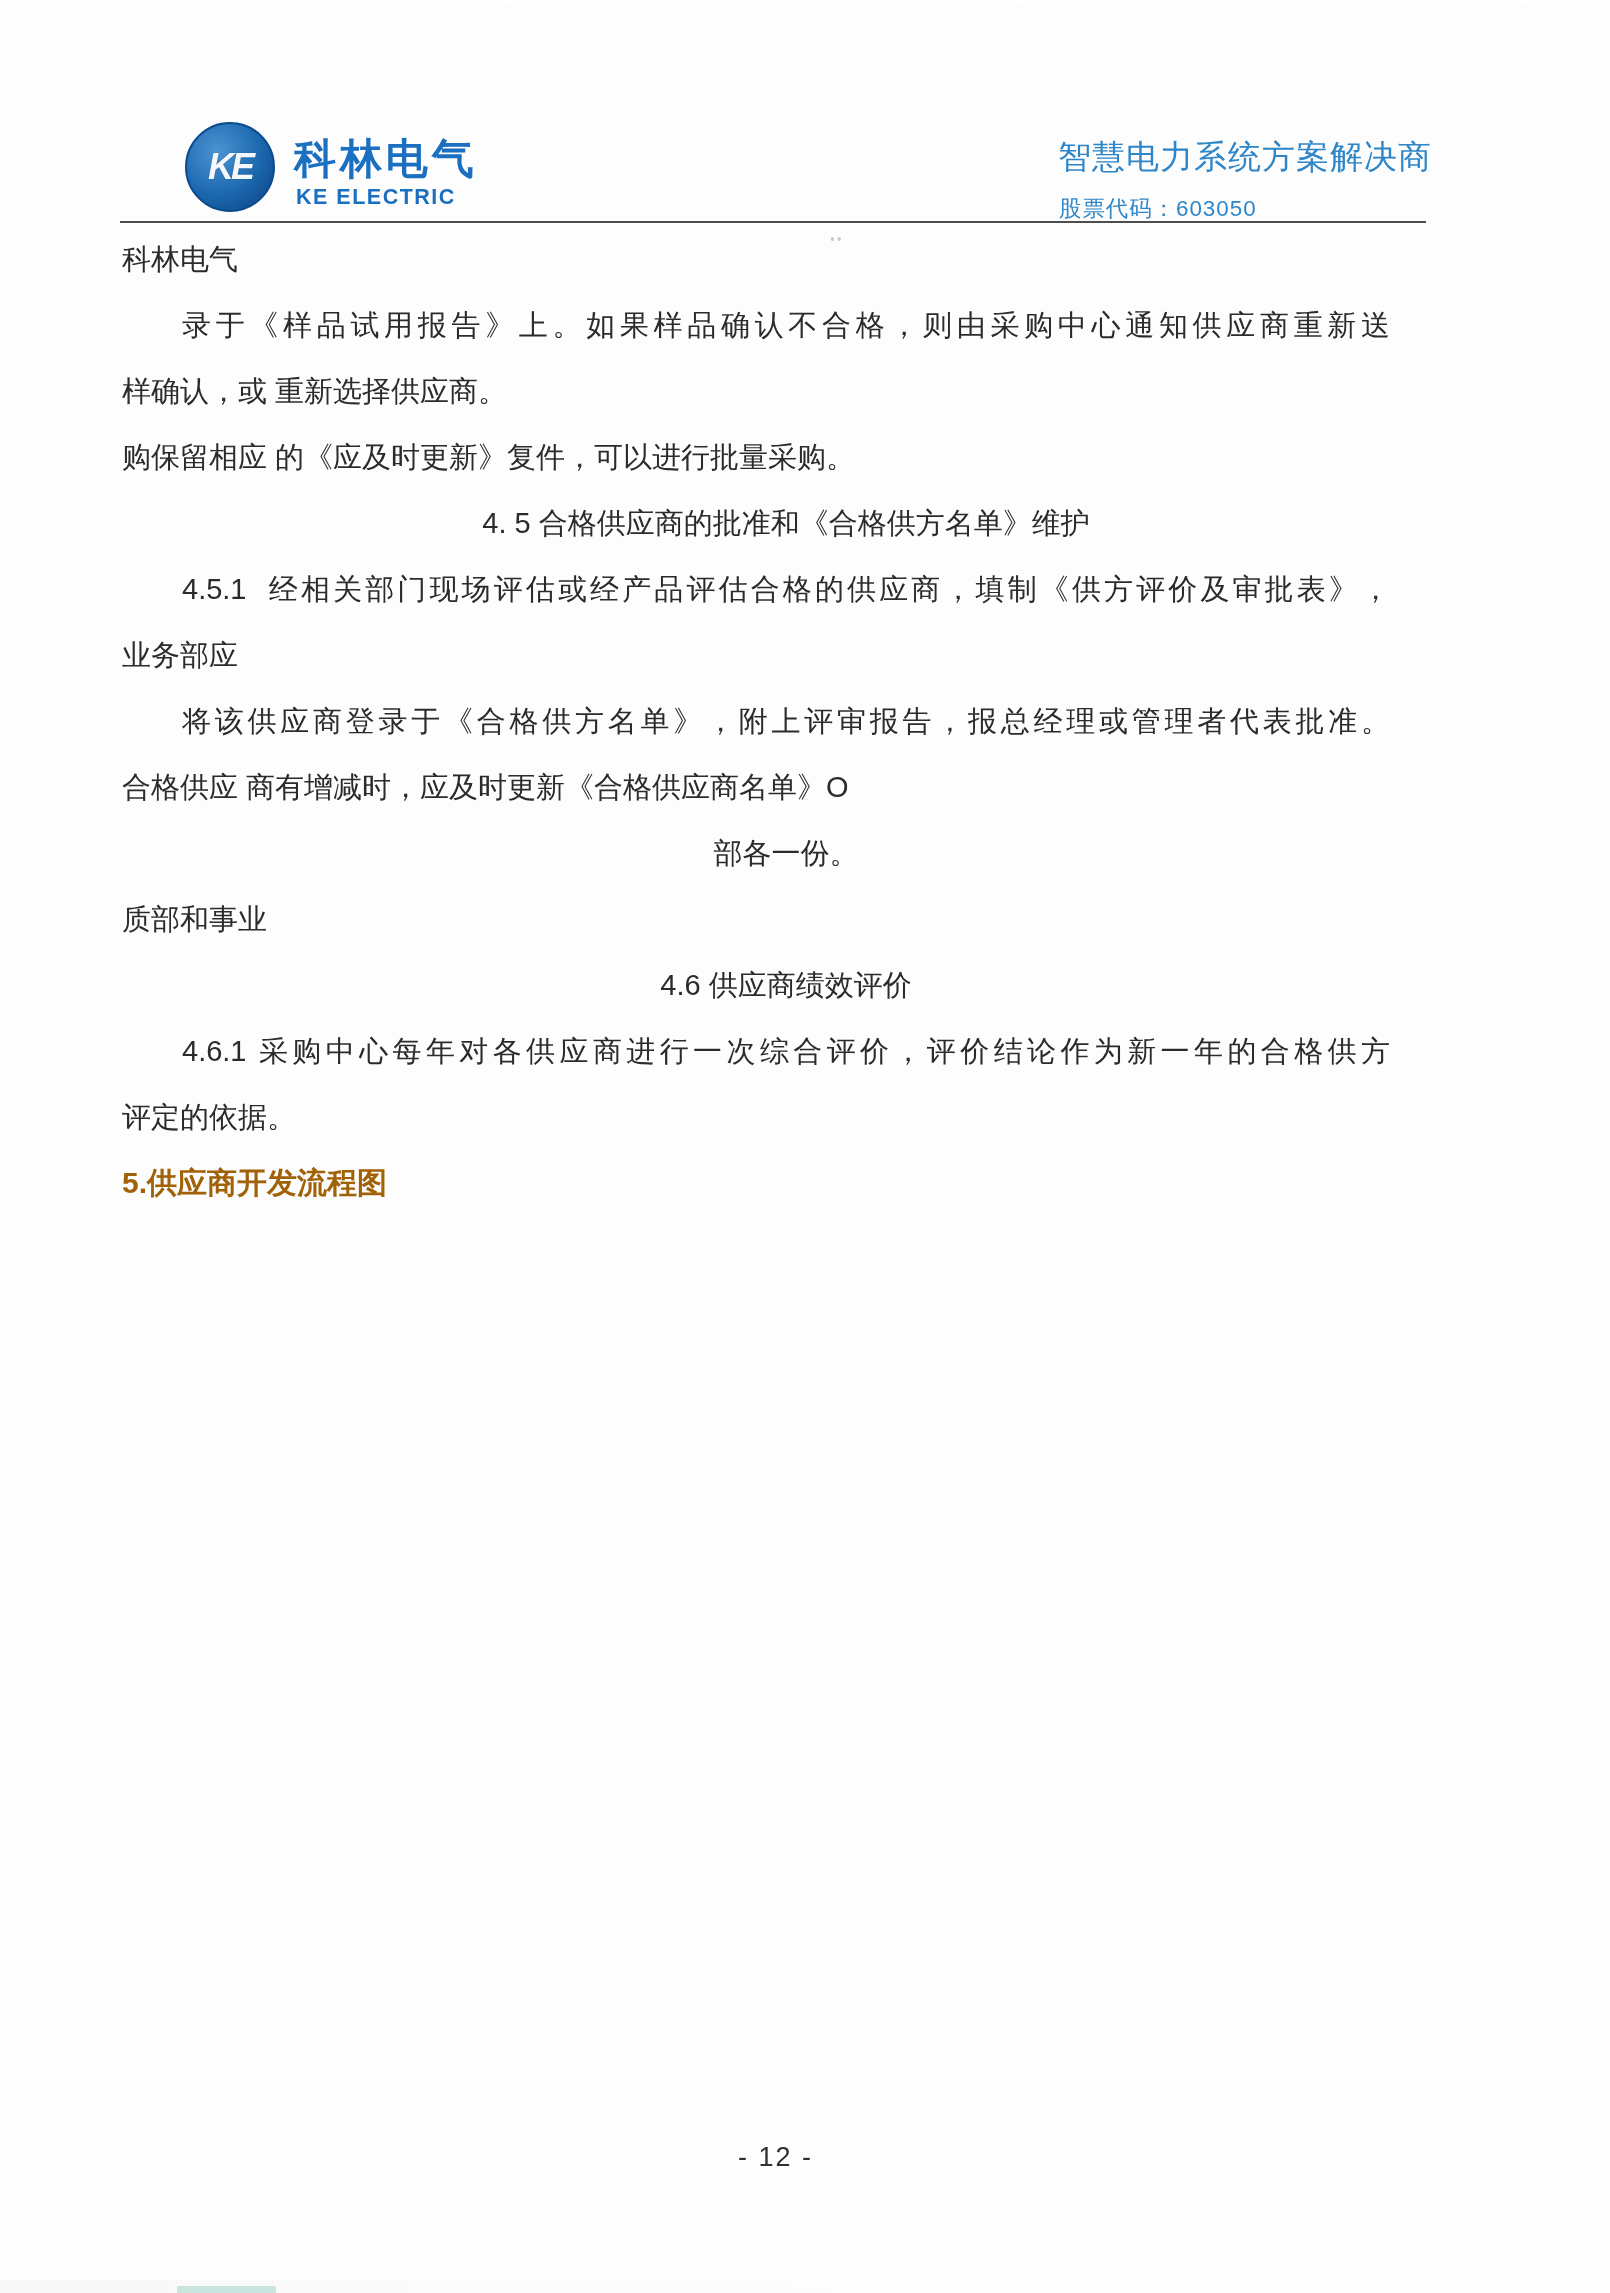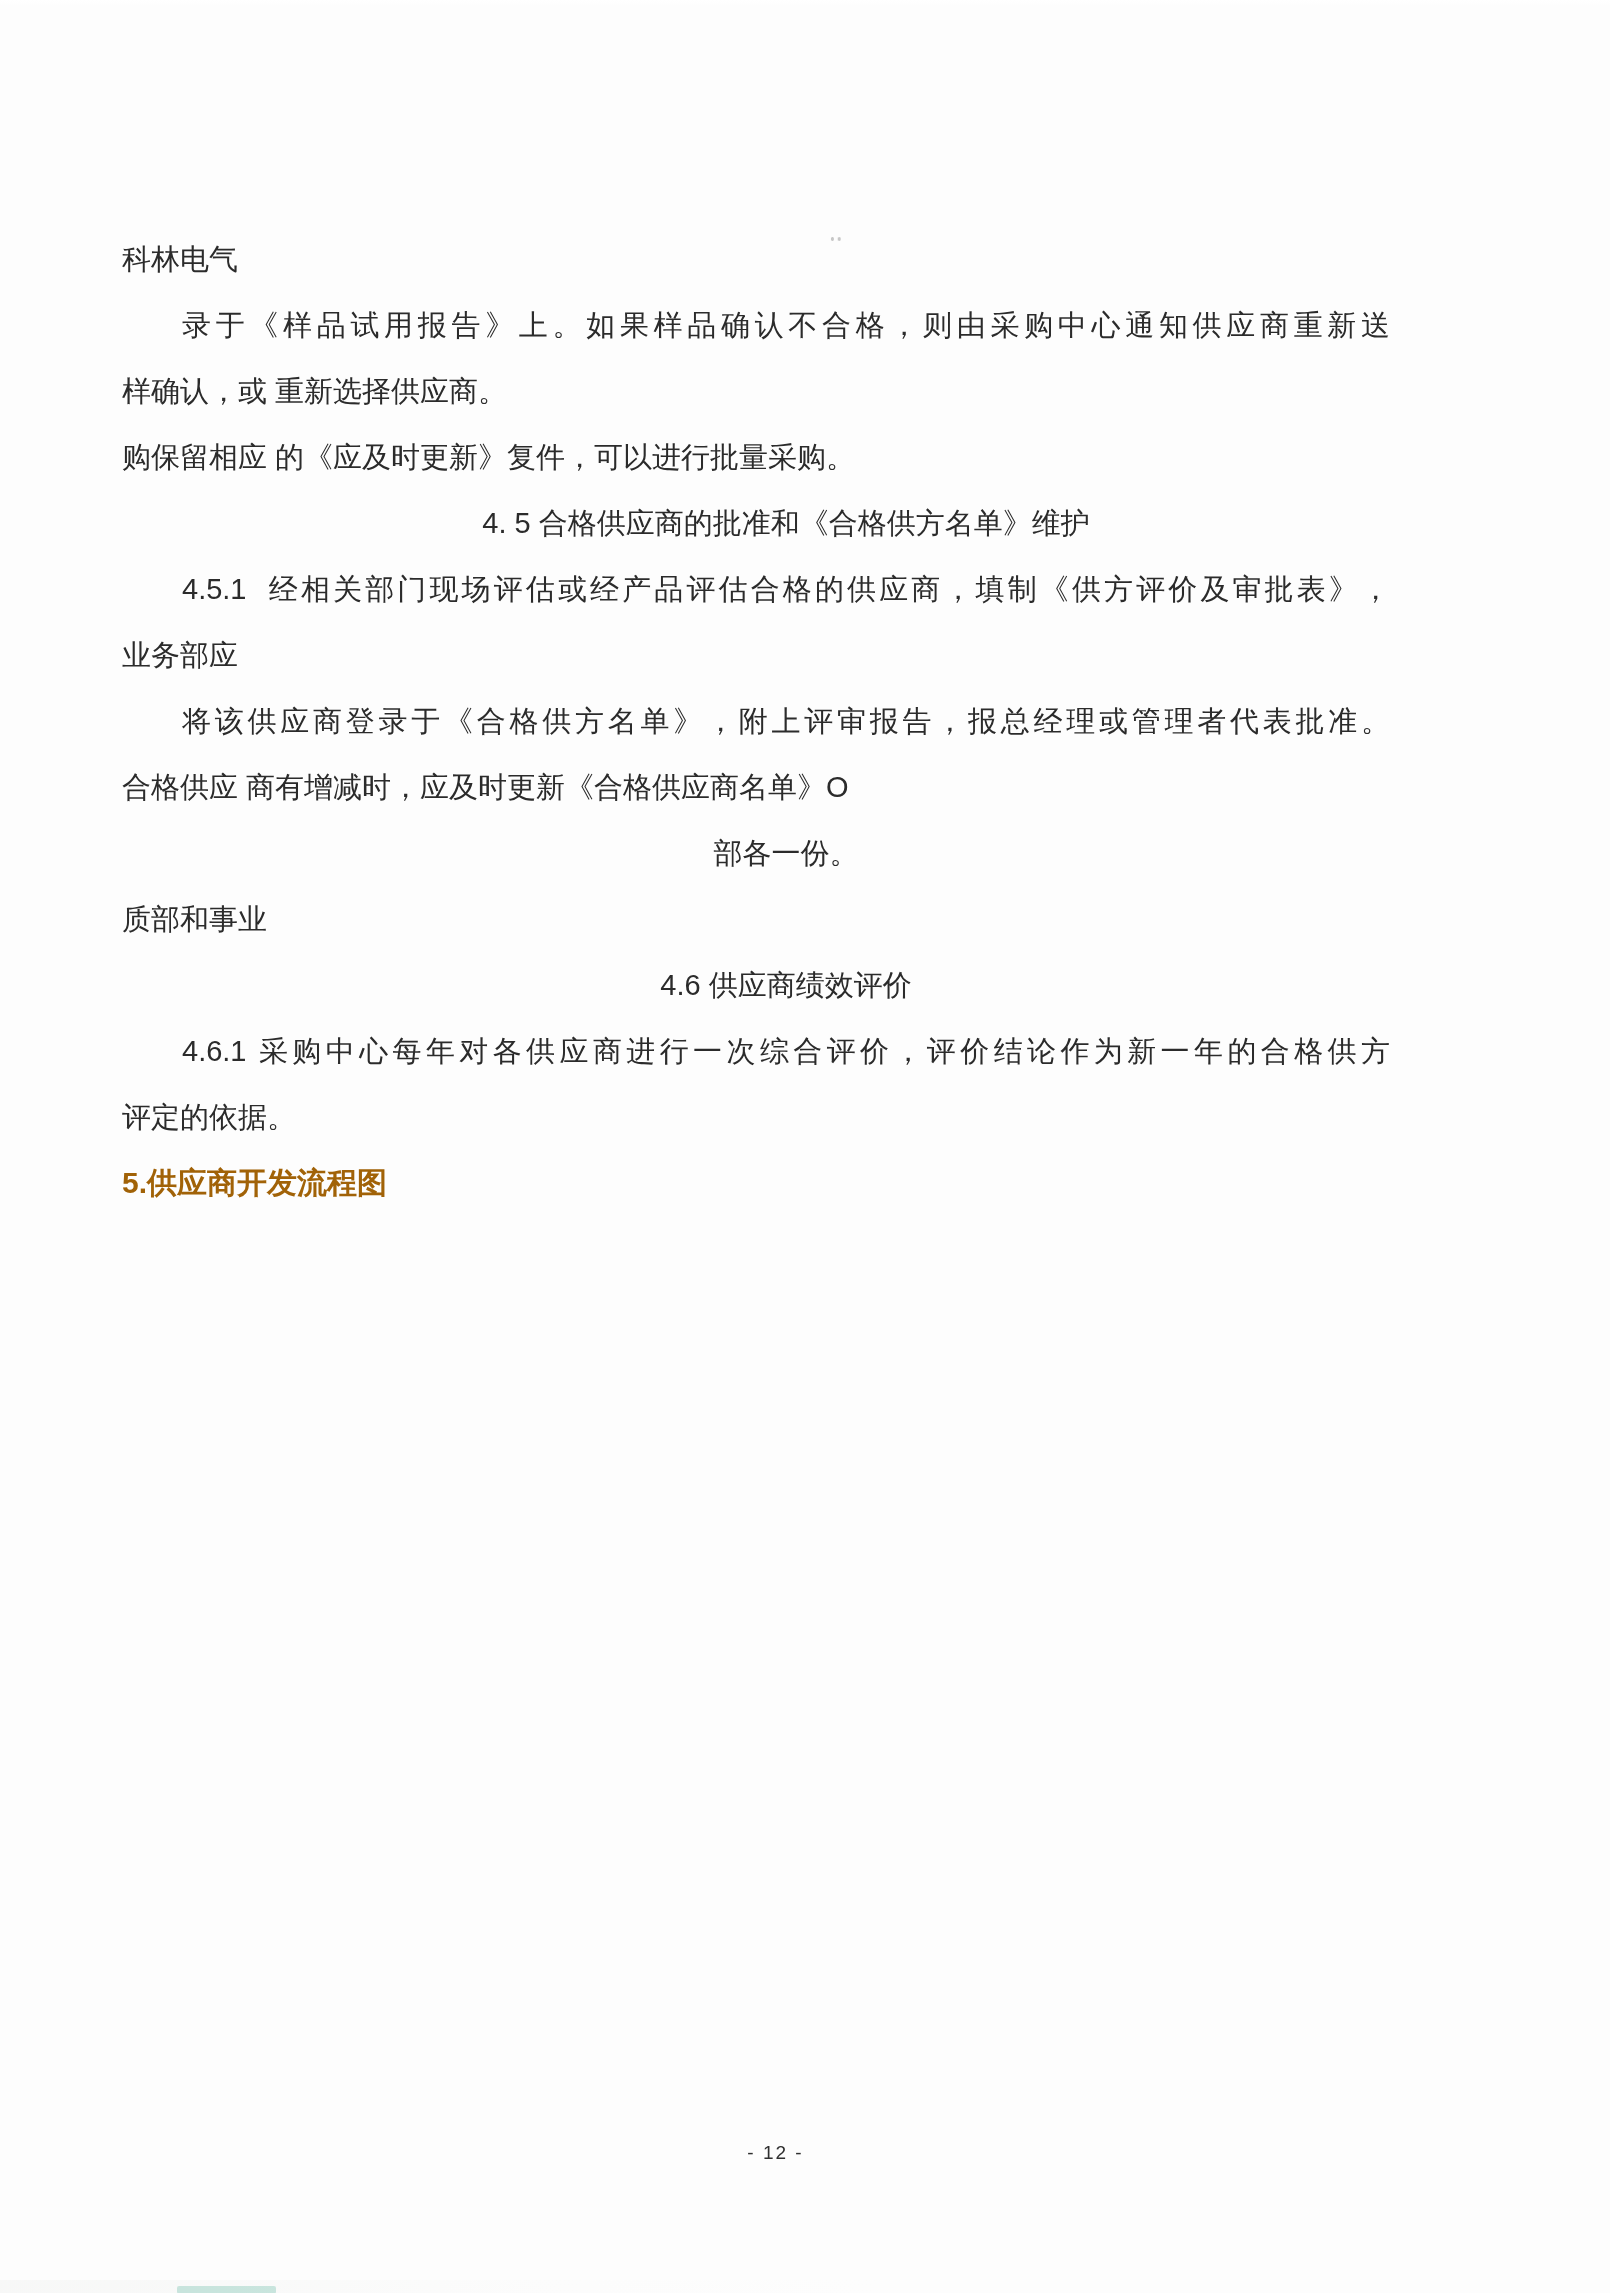--- a/index.html
+++ b/index.html
@@ -70,30 +70,40 @@
   
   .artifact-dots{
     position:absolute;left:829px;top:237px;width:13.7px;height:3.9px;
     background:radial-gradient(circle,#b9b9b9 0 1.5px,transparent 2px) 0 0/6.8px 3.9px repeat-x;
     opacity:.8;
   }
 
   
   .page-number{
     position:absolute;left:678px;top:2142px;width:195px;
-    text-align:center;font-size:19px;color:#2f2f2f;letter-spacing:2px;
+    text-align:center;font-size:27px;color:#2f2f2f;letter-spacing:2px;
   }
 </style>
 </head>
 <body>
 
 <div class="page">
 
   <div class="scan-edge-top"></div>
 
+  <div class="header">
+    <div class="logo-mark">
+      <span>KE</span>
+    </div>
+    <div class="logo-cn">科林电气</div>
+    <div class="logo-en">KE ELECTRIC</div>
+    <div class="slogan">智慧电力系统方案解决商</div>
+    <div class="stock">股票代码：603050</div>
+    <div class="header-rule"></div>
+  </div>
 
   <div class="artifact-dots"></div>
 
   <div class="body-text">
       <div class="line">科林电气</div>
       <div class="line indent just">录于《样品试用报告》上。如果样品确认不合格，则由采购中心通知供应商重新送</div>
       <div class="line">样确认，或 重新选择供应商。</div>
       <div class="line">购保留相应 的《应及时更新》复件，可以进行批量采购。</div>
       <div class="line indent">4. 5 合格供应商的批准和《合格供方名单》维护</div>
       <div class="line indent just">4.5.1  经相关部门现场评估或经产品评估合格的供应商，填制《供方评价及审批表》，</div>

